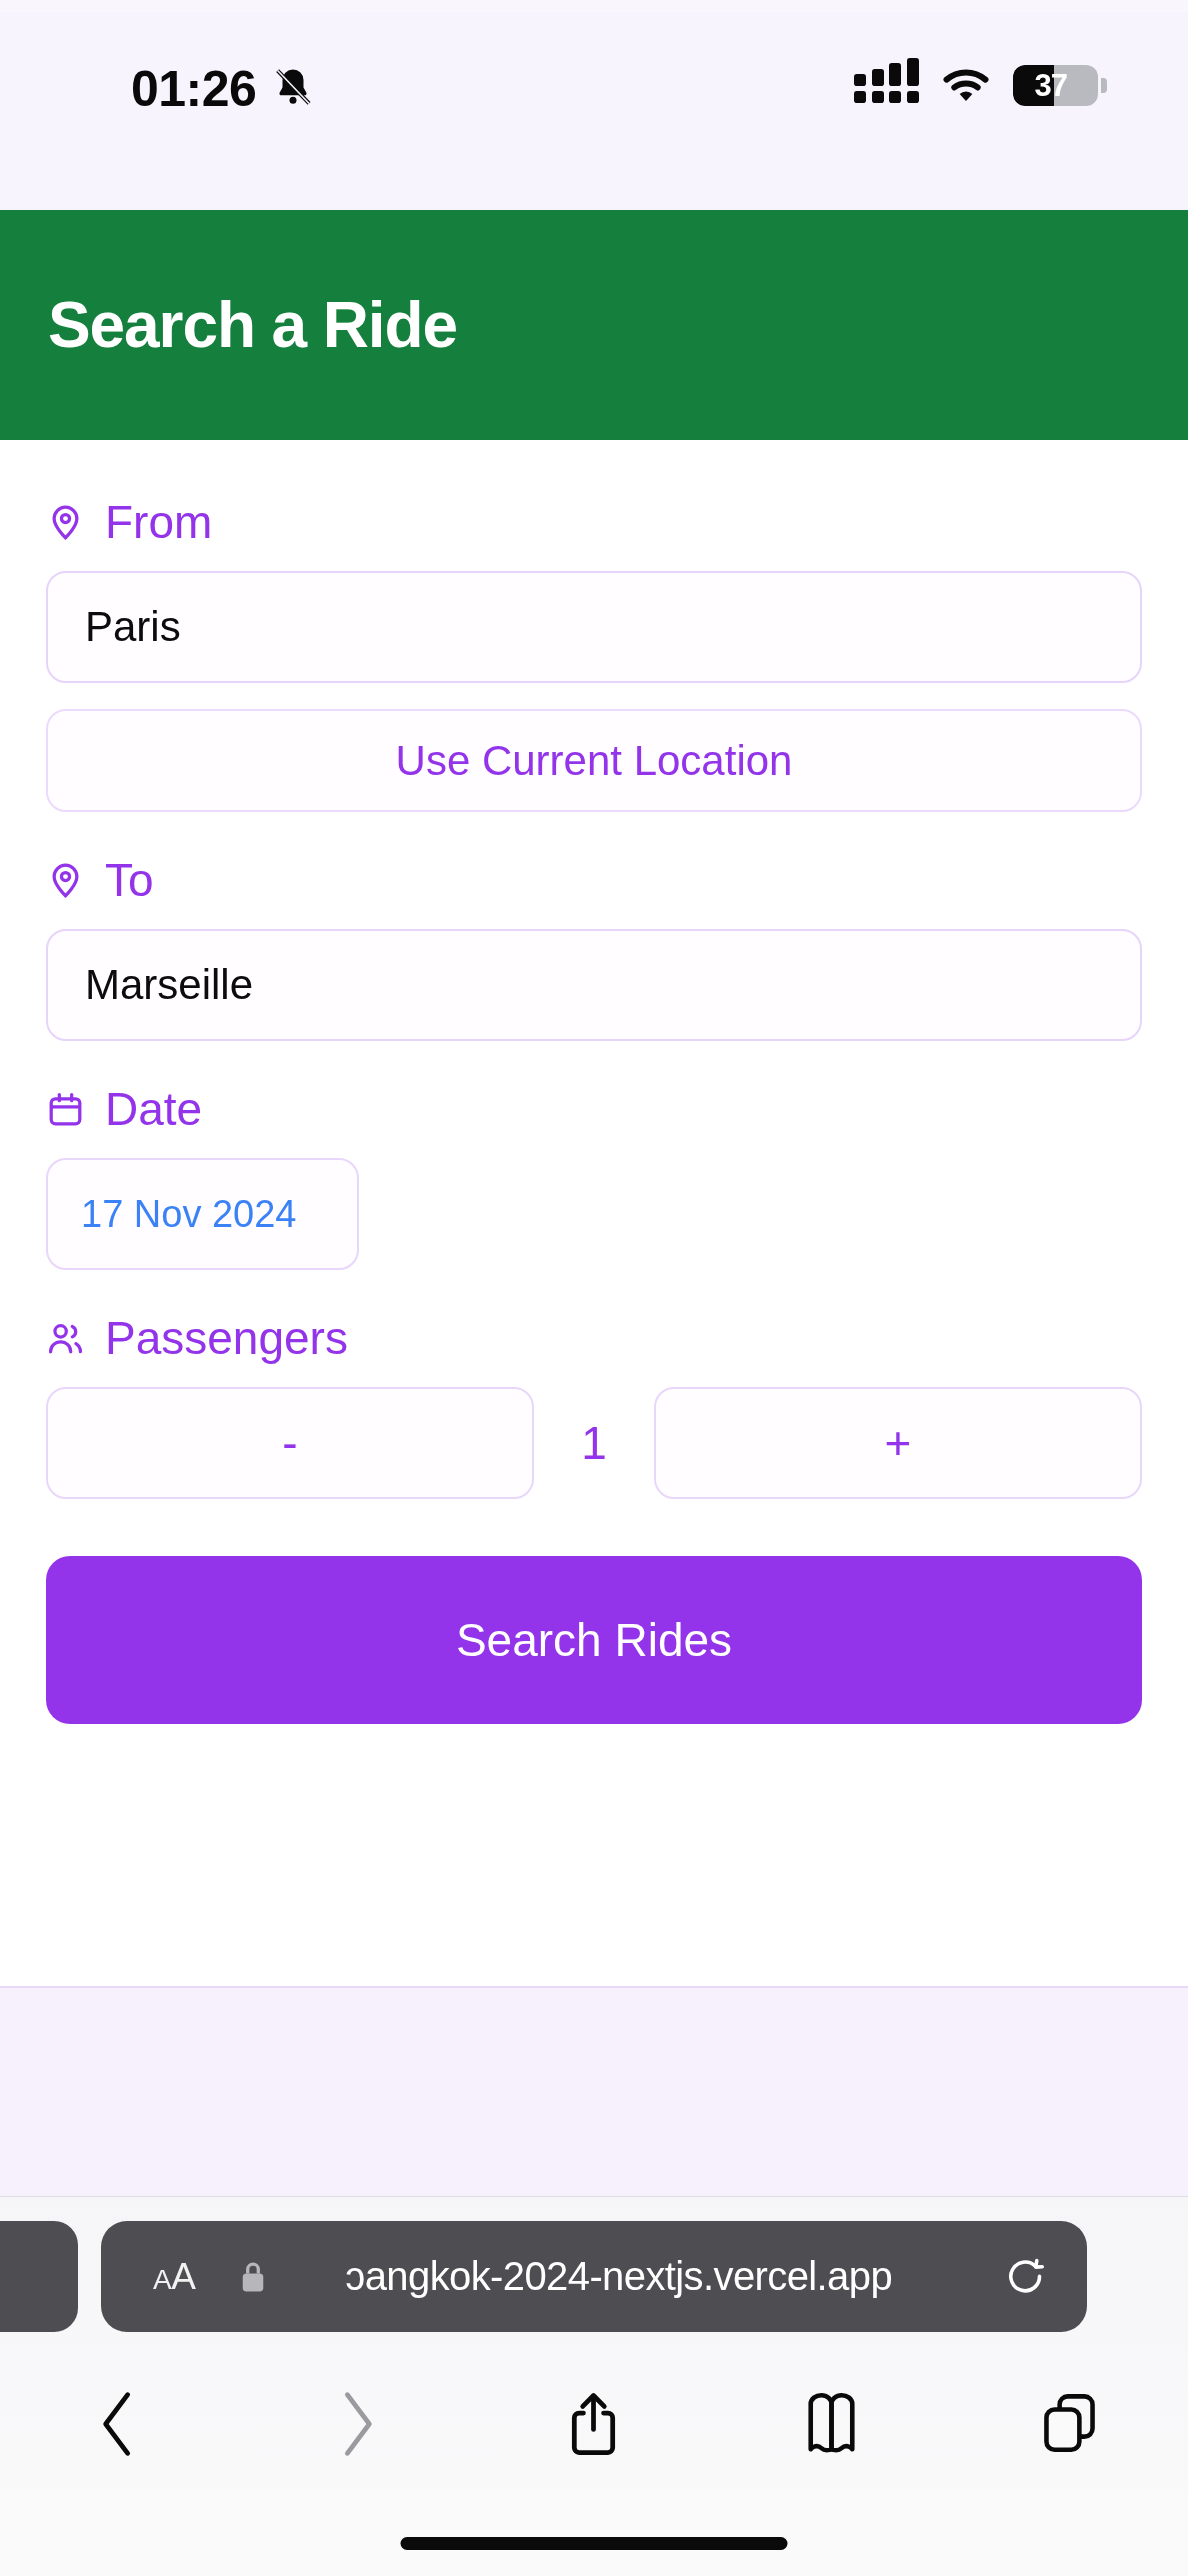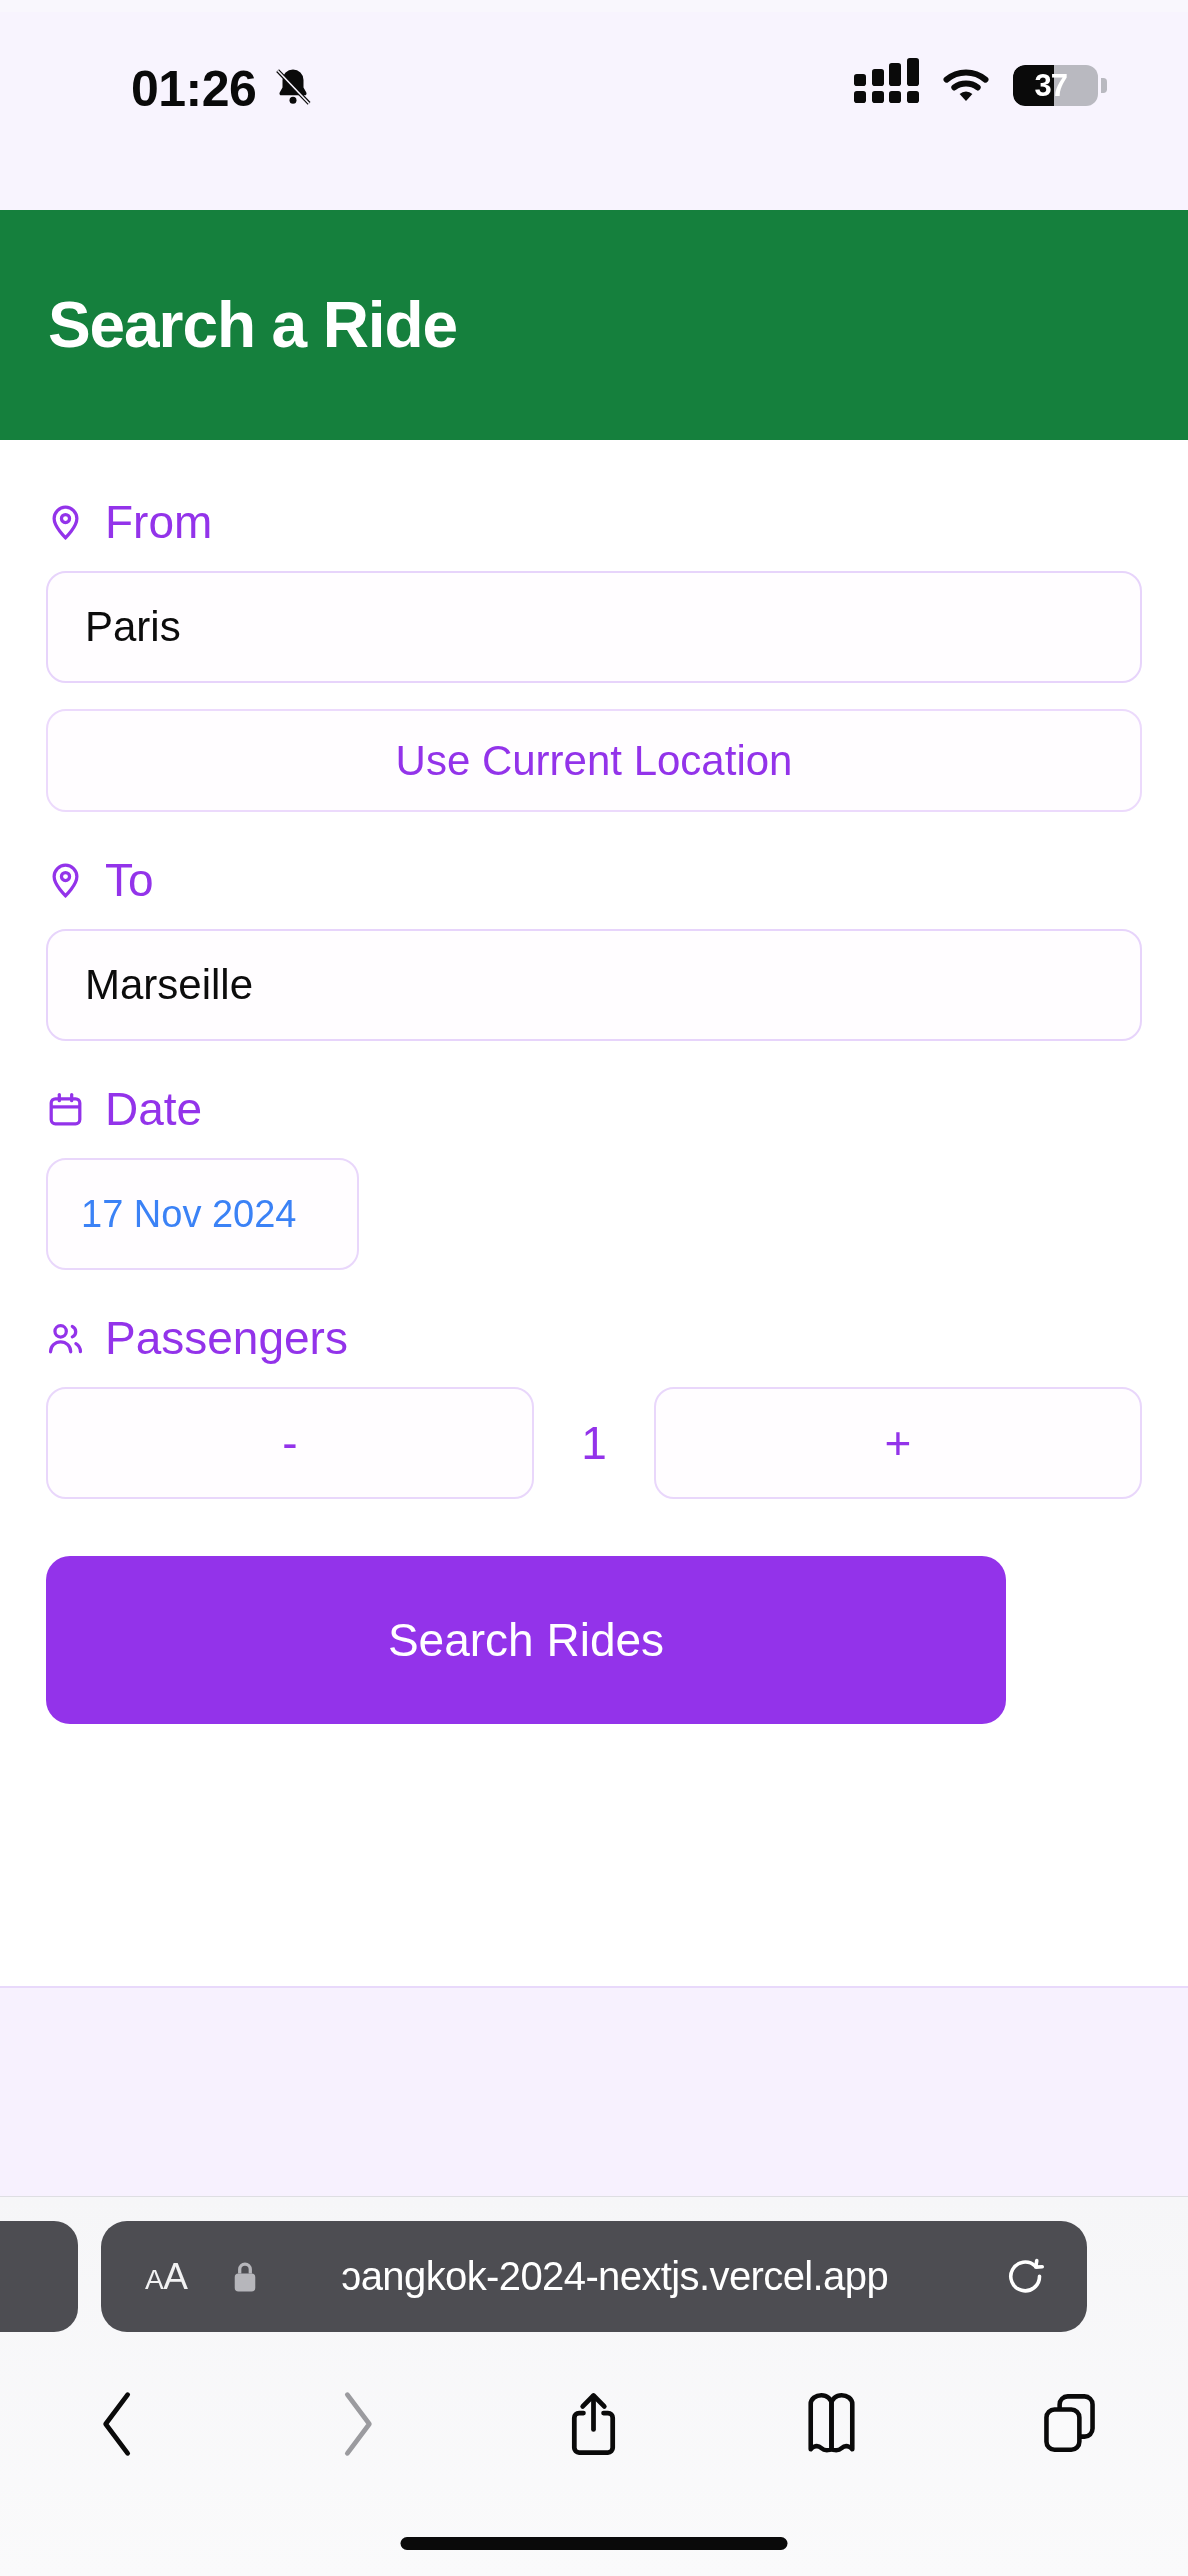--- a/index.html
+++ b/index.html
@@ -114,21 +114,21 @@
     background:#fffdff;
     display:flex; align-items:center; justify-content:center;
     font-size:46px; color:#9333ea; font-weight:400;
   }
   .step-count {
     flex:1 1 auto; text-align:center;
     font-size:46px; color:#9333ea;
   }
 
   .primary-button {
-    width:960px; height:168px; margin-top:57px;
+    width:1096px; height:168px; margin-top:57px;
     background:#9333ea; border-radius:24px; border:none;
     display:flex; align-items:center; justify-content:center;
     font-size:46px; color:#ffffff;
     font-family:"Liberation Sans", sans-serif;
   }
   .spacer-40 { height:41px; }
 
   
   .under-card {
     position:absolute; top:1986px; left:0; width:1188px; height:210px;
@@ -144,21 +144,21 @@
   }
   .tab-prev {
     position:absolute; left:-77px; top:24px;
     width:155px; height:111px;
     background:#4d4d52; border-radius:24px;
   }
   .url-pill {
     position:absolute; left:101px; top:24px;
     width:986px; height:111px;
     background:#4d4d52; border-radius:26px;
-    display:flex; align-items:center;
+    display:flex; align-items:center;padding-left:8px;
   }
   .aa-text {
     margin-left:44px; color:#f2f2f3;
     font-size:37px; letter-spacing:-0.5px;
   }
   .aa-text .small { font-size:28px; }
   .lock-icon { margin-left:44px; width:28px; height:35px; display:block; }
   .url-text {
     flex:1 1 auto; text-align:center;
     color:#ffffff; font-size:40px; letter-spacing:-0.6px;

